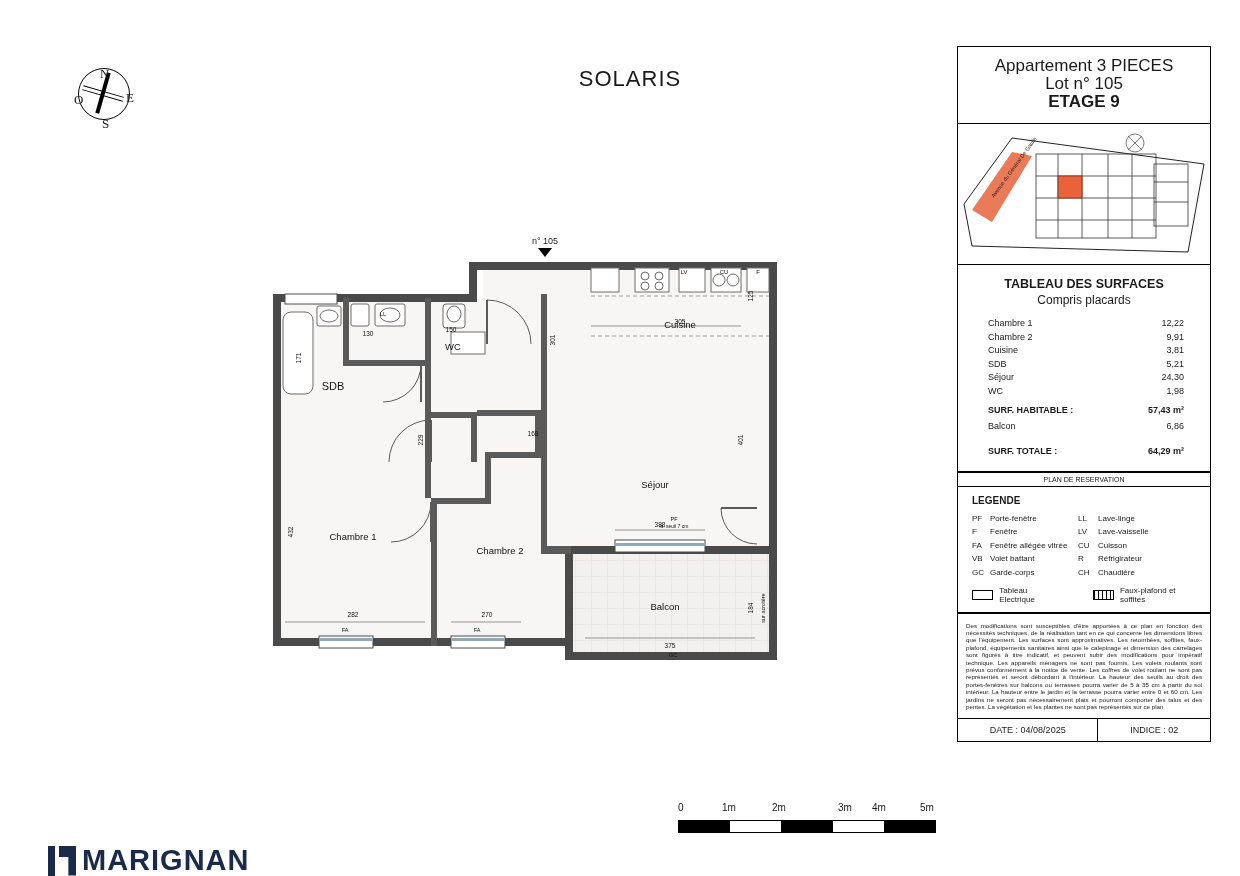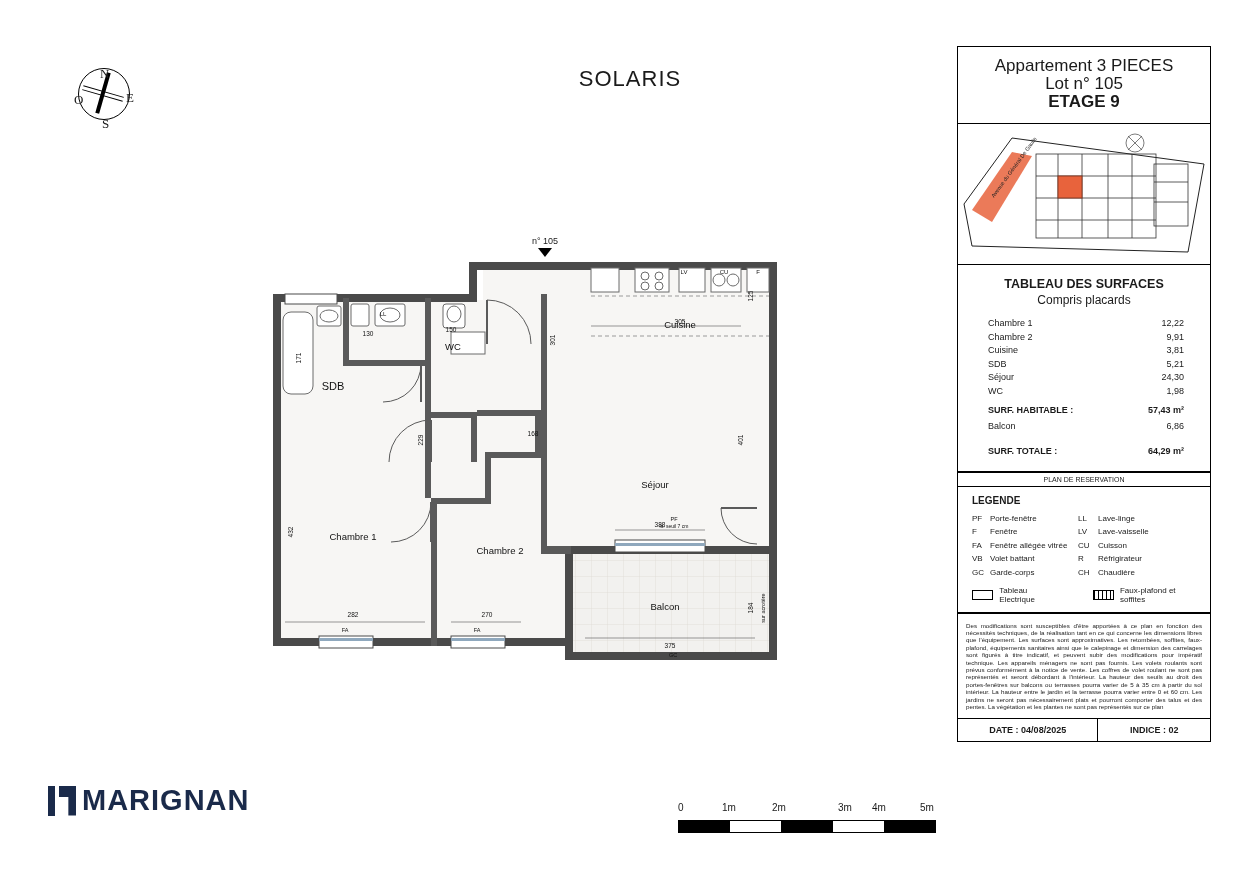--- a/index.html
+++ b/index.html
@@ -14,21 +14,21 @@
   #compass .s{left:54px;top:76px;}
   #compass .o{left:26px;top:52px;}
   #compass .circle{position:absolute;left:30px;top:28px;width:50px;height:50px;border:1px solid #000;border-radius:50%;}
   #compass .needle{position:absolute;left:53px;top:32px;width:4px;height:42px;background:#000;transform:rotate(16deg);}
   #compass .needle2{position:absolute;left:34px;top:51px;width:42px;height:3px;background:#fff;border-top:1px solid #000;border-bottom:1px solid #000;transform:rotate(16deg);}
 
   
   #solaris-title{left:500px;top:66px;width:260px;text-align:center;font-size:22px;letter-spacing:1px;}
 
   
-  #logo{left:48px;top:784px;display:flex;align-items:center;gap:6px;}
+  #logo{left:48px;top:844px;display:flex;align-items:center;gap:6px;}
   #logo .mark{width:28px;height:30px;position:relative;}
   #logo .mark:before,#logo .mark:after{content:"";position:absolute;background:#1a2a4a;}
   #logo .mark:before{left:0;top:0;width:7px;height:30px;}
   #logo .mark:after{left:11px;top:0;width:17px;height:30px;clip-path:polygon(0 0,100% 0,100% 100%,55% 100%,55% 38%,0 38%);}
   #logo .word{font-size:29px;font-weight:bold;letter-spacing:1px;color:#1a2a4a;font-family:"Liberation Sans",sans-serif;}
 
   
   #scale{left:678px;top:802px;width:258px;}
   #scale .labels{position:relative;height:14px;font-size:10px;}
   #scale .labels span{position:absolute;}
@@ -54,21 +54,21 @@
   .surftable .row.total{font-weight:bold;margin-top:12px;margin-bottom:6px;}
   #panel .planres{text-align:center;font-size:7px;padding:3px 0 3px;border-top:1px solid #000;border-bottom:1px solid #000;}
   #legende{padding:8px 10px 8px 14px;}
   #legende .t{font-size:10px;font-weight:bold;margin-bottom:8px;}
   .legrid{display:grid;grid-template-columns:18px 88px 20px auto;font-size:8px;row-gap:4.5px;align-items:center;}
   .legfoot{display:flex;align-items:center;gap:6px;margin-top:9px;font-size:8px;justify-content:space-between;}
   .legfoot .sq{width:20px;height:8px;border:1px solid #000;background:#fff;}
   .legfoot .hatch{width:20px;height:8px;border:1px solid #000;background:repeating-linear-gradient(90deg,#000 0 1px,#fff 1px 4px);}
   #notice{font-size:6.2px;line-height:7.4px;text-align:justify;padding:8px 8px 8px 8px;border-top:1px solid #000;}
   #datebar{display:flex;border-top:1px solid #000;font-size:9px;}
-  #datebar div{padding:6px 0;text-align:center;font-weight:bold;}
+  #datebar div{padding:6px 0;text-align:center;}
   #datebar .d{flex:1.25;border-right:1px solid #000;}
   #datebar .i{flex:1;}
 
   
   #plan{left:255px;top:240px;width:560px;height:430px;}
   #plan svg{display:block;}
 </style>
 </head>
 <body>
 

